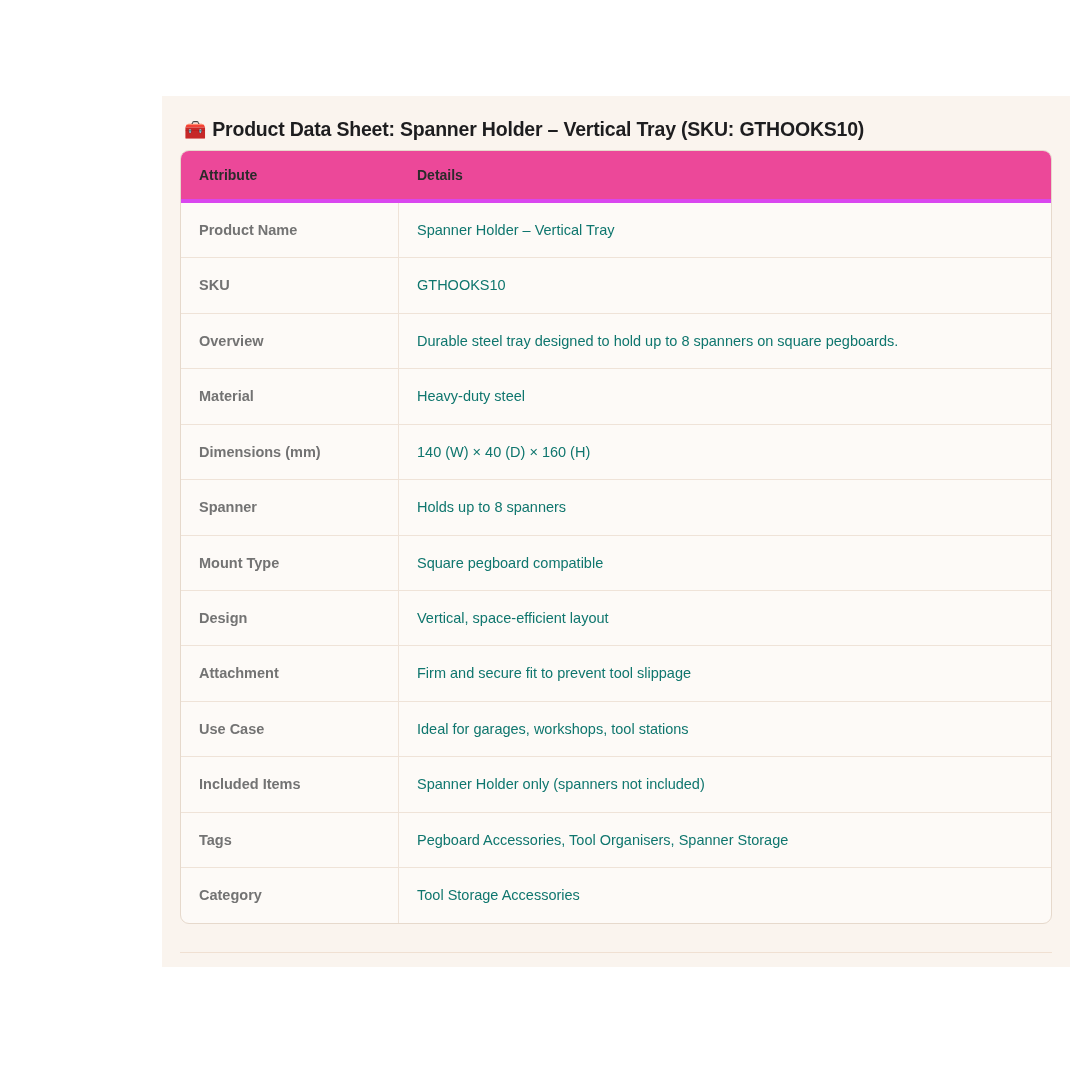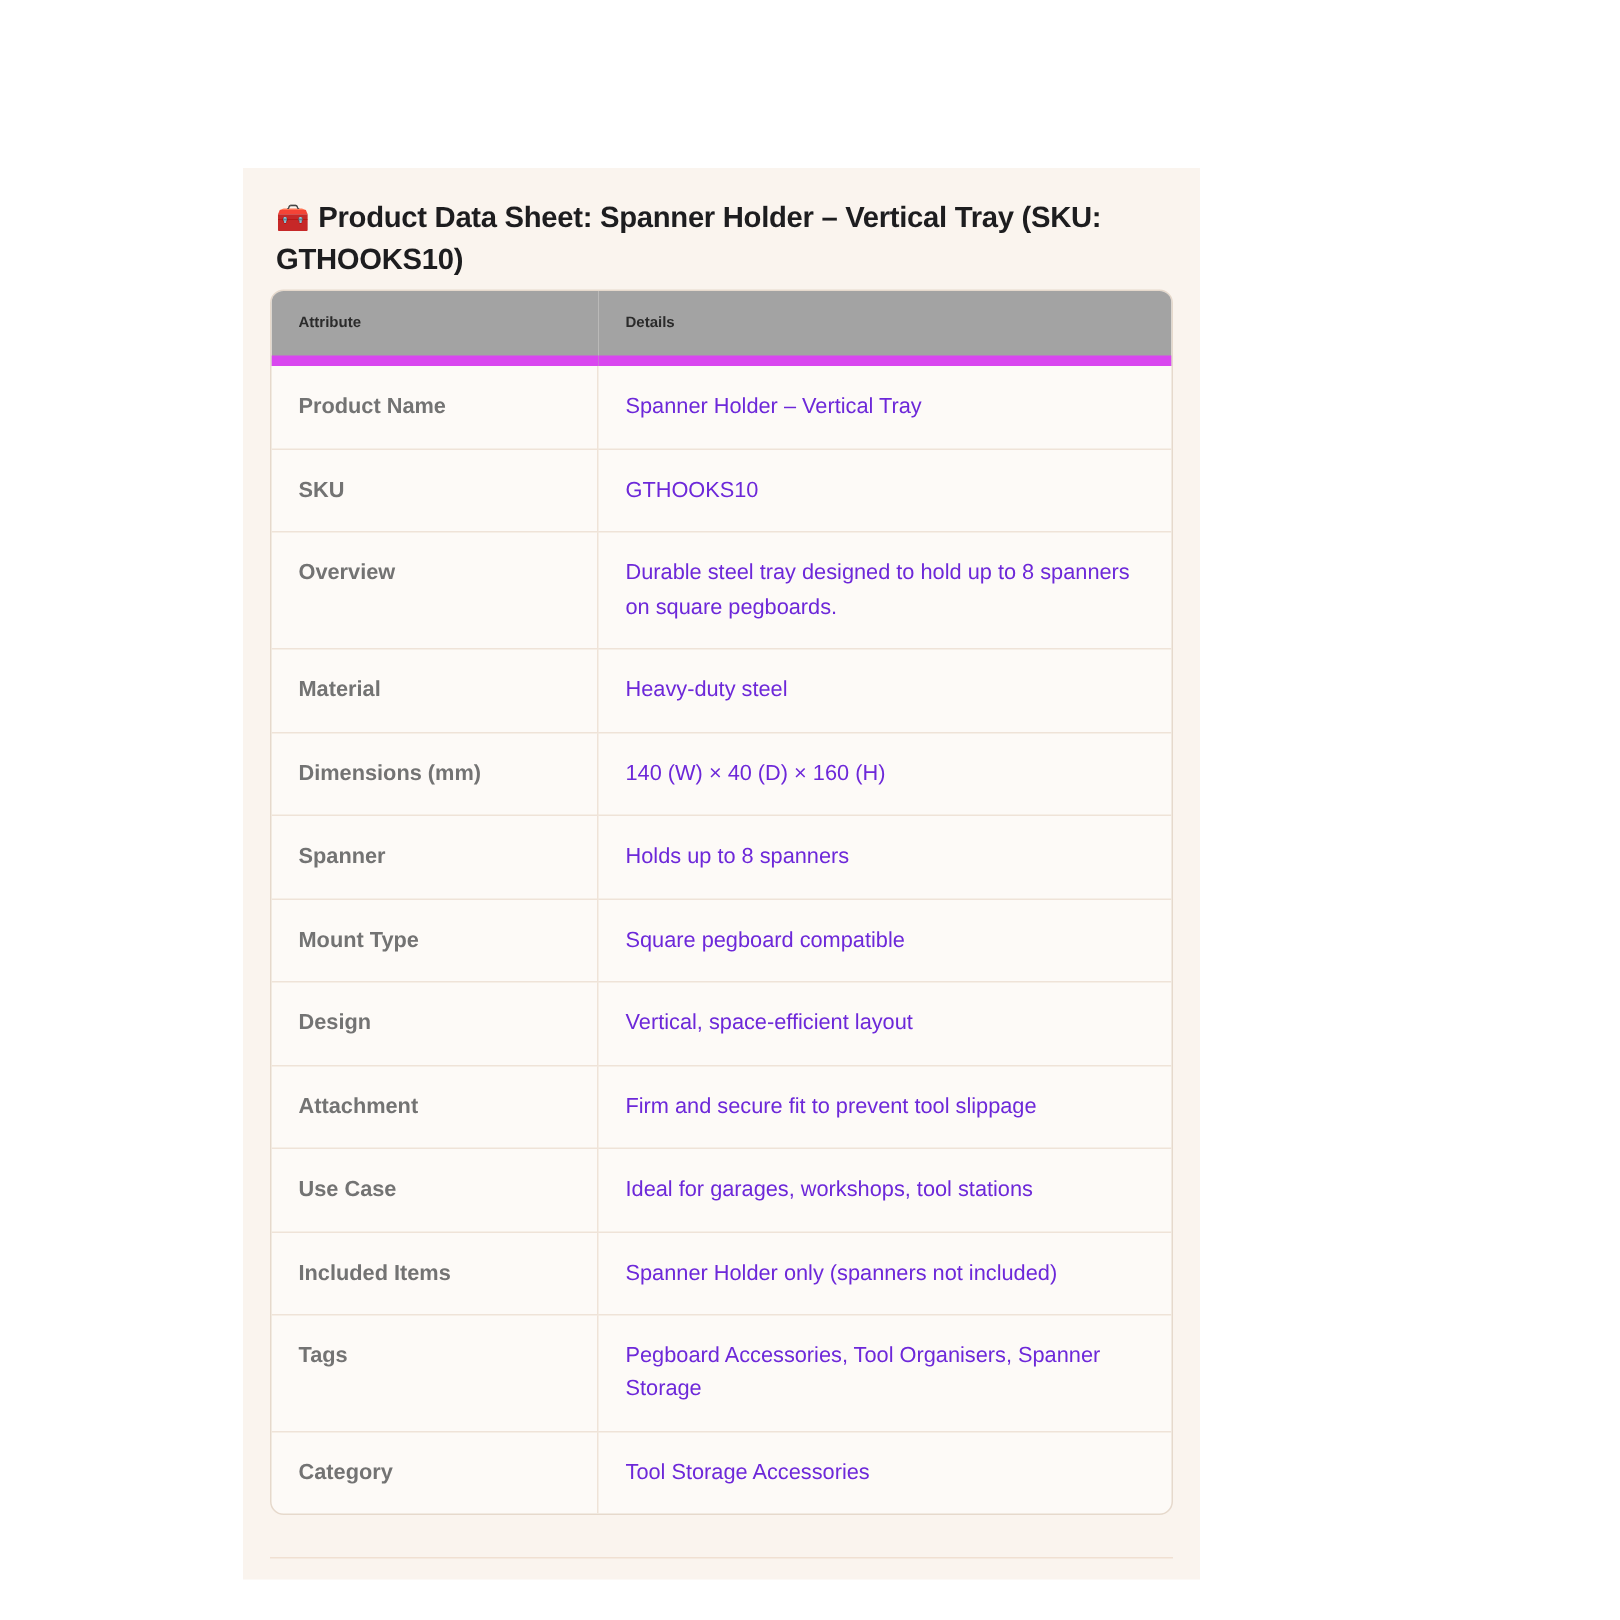--- a/index.html
+++ b/index.html
@@ -10,22 +10,22 @@
     width: 1080px;
     height: 1080px;
     background: #ffffff;
     font-family: "Liberation Sans", sans-serif;
     -webkit-font-smoothing: antialiased;
   }
 
   .page {
     position: absolute;
     left: 162px;
-    top: 112px;
-    width: 638px;
+    top: 96px;
+    width: 908px;
     background: #faf4ee;
     padding: 0;
     box-sizing: border-box;
   }
 
   .doc-title {
     font-size: 19.5px;
     line-height: 1.42;
     font-weight: 700;
     color: #1d1d1f;
@@ -46,33 +46,33 @@
     border-spacing: 0;
     width: 100%;
     background: #fdfaf7;
     border: 1px solid #e6d9cc;
     border-radius: 9px;
     overflow: hidden;
     table-layout: fixed;
   }
 
   table.data th {
-    background: #a3a3a3;
+    background: #ec4899;
     text-align: left;
-    font-size: 10px;
+    font-size: 14px;
     font-weight: 700;
     color: #2b2b2b;
     padding: 16px 18px;
-    border-bottom: 7px solid #d946ef;
+    border-bottom: 4px solid #d946ef;
   }
   table.data th.col-attr { width: 182px; }
 
   table.data td {
     font-size: 14.5px;
-    color: #6d28d9;
+    color: #0f766e;
     padding: 16px 18px;
     border-bottom: 1px solid #efe3d8;
     vertical-align: top;
     line-height: 1.55;
   }
   table.data td.attr {
     font-weight: 700;
     color: #737373;
     border-right: 1px solid #efe3d8;
     width: 182px;

